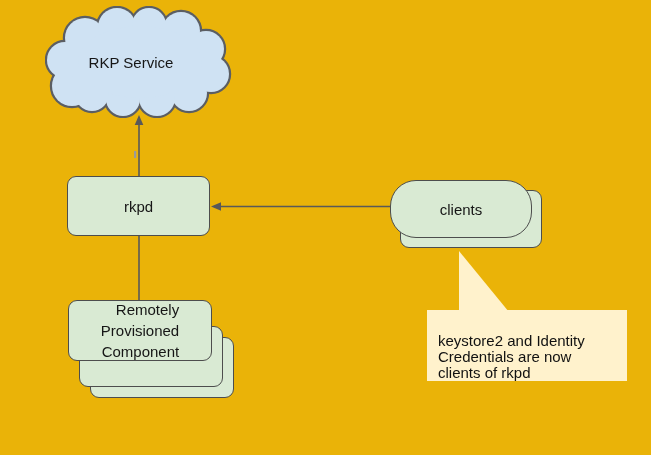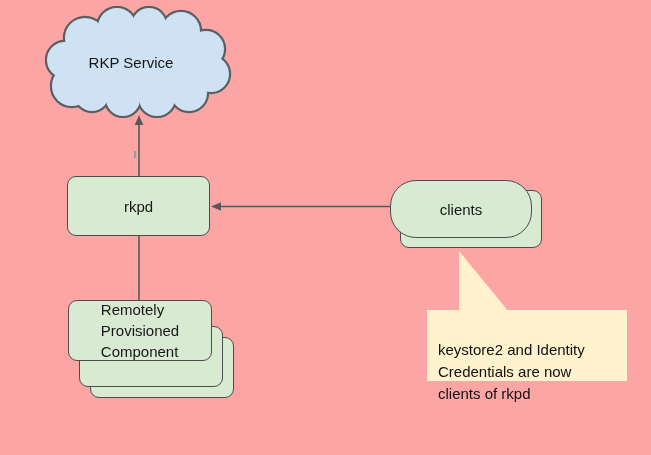--- a/index.html
+++ b/index.html
@@ -1,49 +1,49 @@
 <!DOCTYPE html>
 <html><head>
 <meta charset="utf-8">
 <style>
   html, body { margin:0; padding:0; background:#000; }
   #canvas {
-    position:relative; width:651px; height:455px; background:#fca5a5;
+    position:relative; width:651px; height:455px; background:#eab308;
     font-family:"Liberation Sans", sans-serif; overflow:hidden;
   }
   svg.layer { position:absolute; left:0; top:0; z-index:1; }
   .node-box {
     position:absolute; box-sizing:border-box;
     background:#d9ead3; border:1.5px solid #4d4d4d; border-radius:9px;
     z-index:2;
   }
   .node-label-wrap {
     display:flex; align-items:center; justify-content:center;
     width:100%; height:100%;
-    color:#161616; font-size:15px; line-height:21px; text-align:left;
+    color:#161616; font-size:15px; line-height:21px; text-align:right;
     white-space:pre-line;
   }
   #rkpd-box   { left:67px;  top:176px; width:143px; height:60px; }
   #clients-back  { left:400px; top:190px; width:142px; height:58px; }
   #clients-front { left:390px; top:180px; width:142px; height:58px;border-radius:26px; }
   #rpc-back  { left:90px; top:337px; width:144px; height:61px; }
   #rpc-mid   { left:79px; top:326px; width:144px; height:61px; }
   #rpc-front { left:68px; top:300px; width:144px; height:61px; }
   #cloud-svg { position:absolute; left:45px; top:6px; z-index:2; }
   #cloud-label {
     position:absolute; left:45px; top:6px; width:188px; height:112px;
     display:flex; align-items:center; justify-content:center;
     box-sizing:border-box; padding-right:16px;
     color:#161616; font-size:15px; z-index:3;
   }
   #callout-body {
     position:absolute; left:427px; top:310px; width:200px; height:71px;
     background:#fff2cc; box-sizing:border-box;
     padding:7px 8px 16px 11px;
-    color:#111; font-size:15px; line-height:22px;
+    color:#111; font-size:15px; line-height:16px;
     white-space:pre-line; z-index:2;
   }
 </style>
 </head>
 <body>
 
 <div id="canvas">
 
   <svg class="layer" width="651" height="455" viewBox="0 0 651 455">
 

